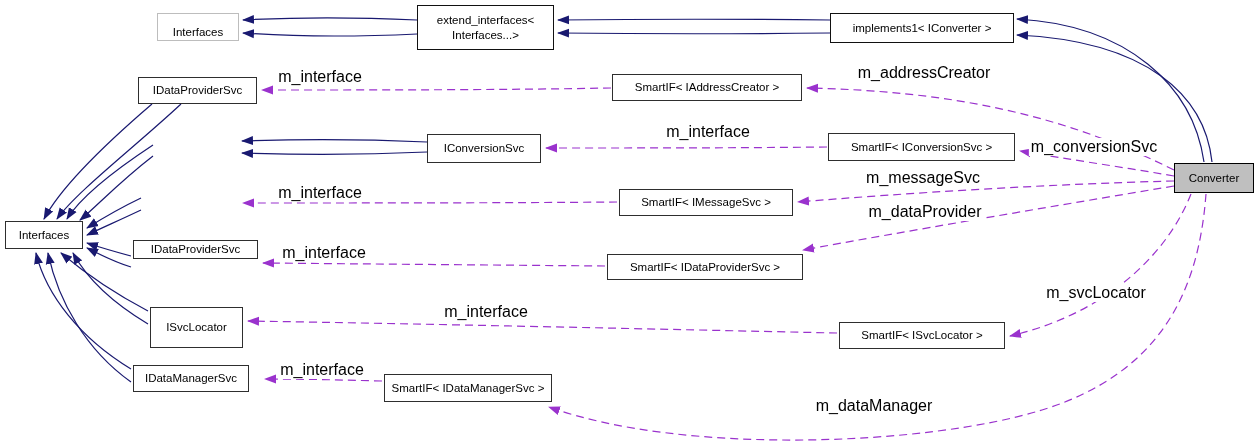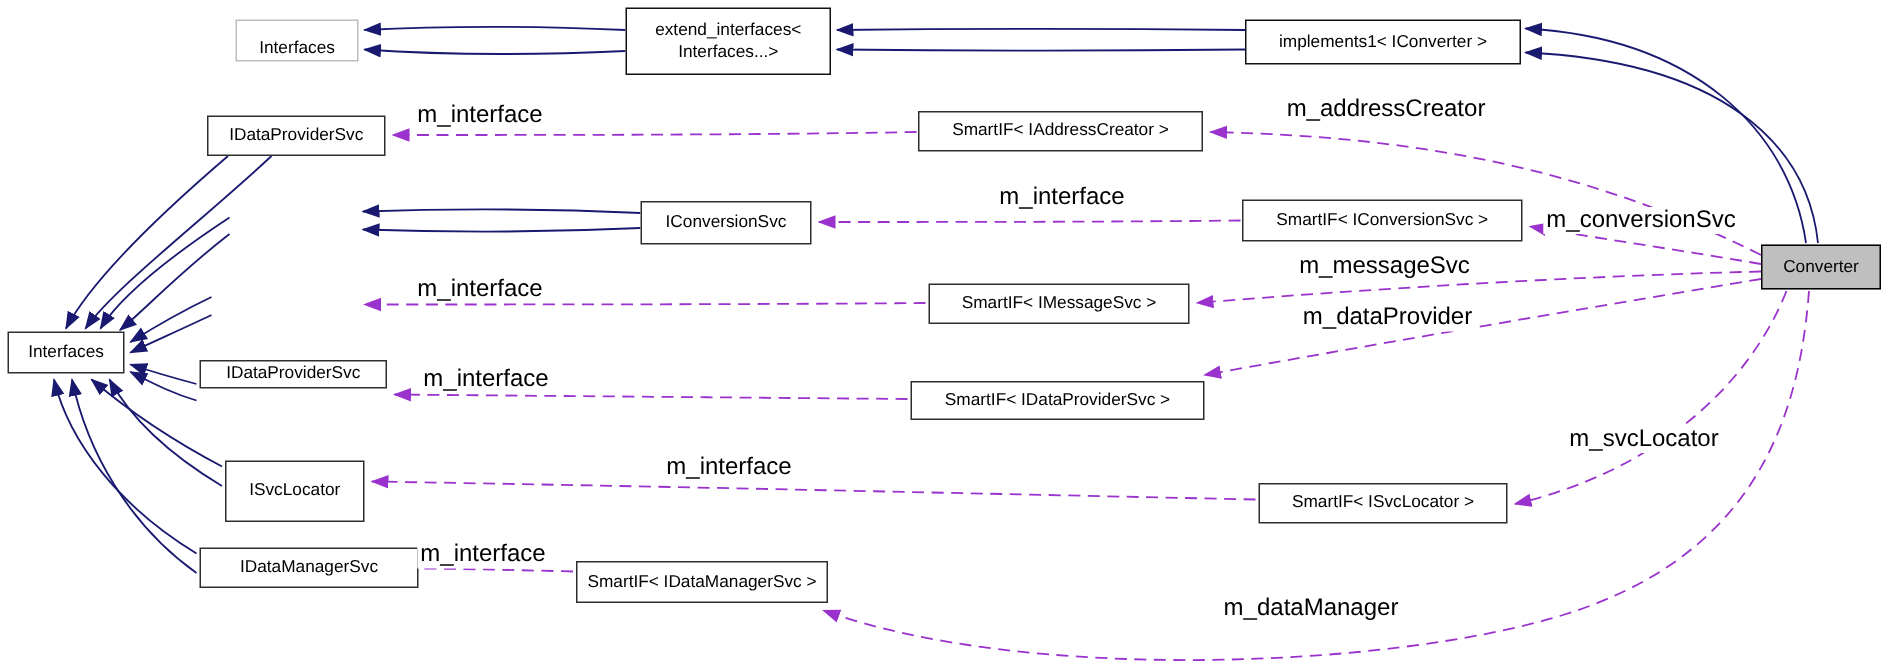--- a/index.html
+++ b/index.html
@@ -139,21 +139,21 @@
   </div>
 
   <div class="node" style="left:150px;top:307px;width:93px;height:41px">
     <span class="lbl">ISvcLocator</span>
   </div>
 
   <div class="node" style="left:839px;top:322px;width:166px;height:27px">
     <span class="lbl">SmartIF&lt; ISvcLocator &gt;</span>
   </div>
 
-  <div class="node" style="left:133px;top:365px;width:146px;height:27px">
+  <div class="node" style="left:133px;top:365px;width:116px;height:27px">
     <span class="lbl">IDataManagerSvc</span>
   </div>
 
   <div class="node" style="left:384px;top:374px;width:168px;height:28px">
     <span class="lbl">SmartIF&lt; IDataManagerSvc &gt;</span>
   </div>
 
   <div class="node current" style="left:1174px;top:163px;width:80px;height:30px">
     <span class="lbl">Converter</span>
   </div>

